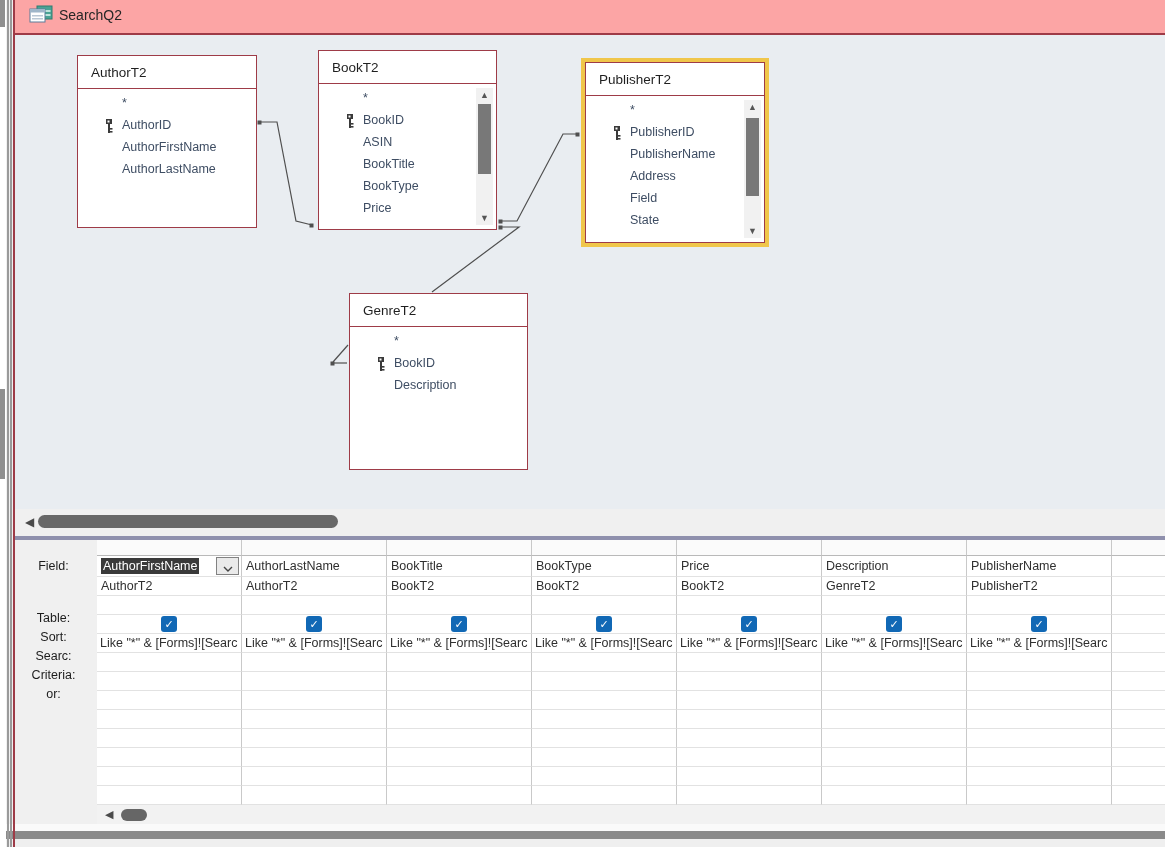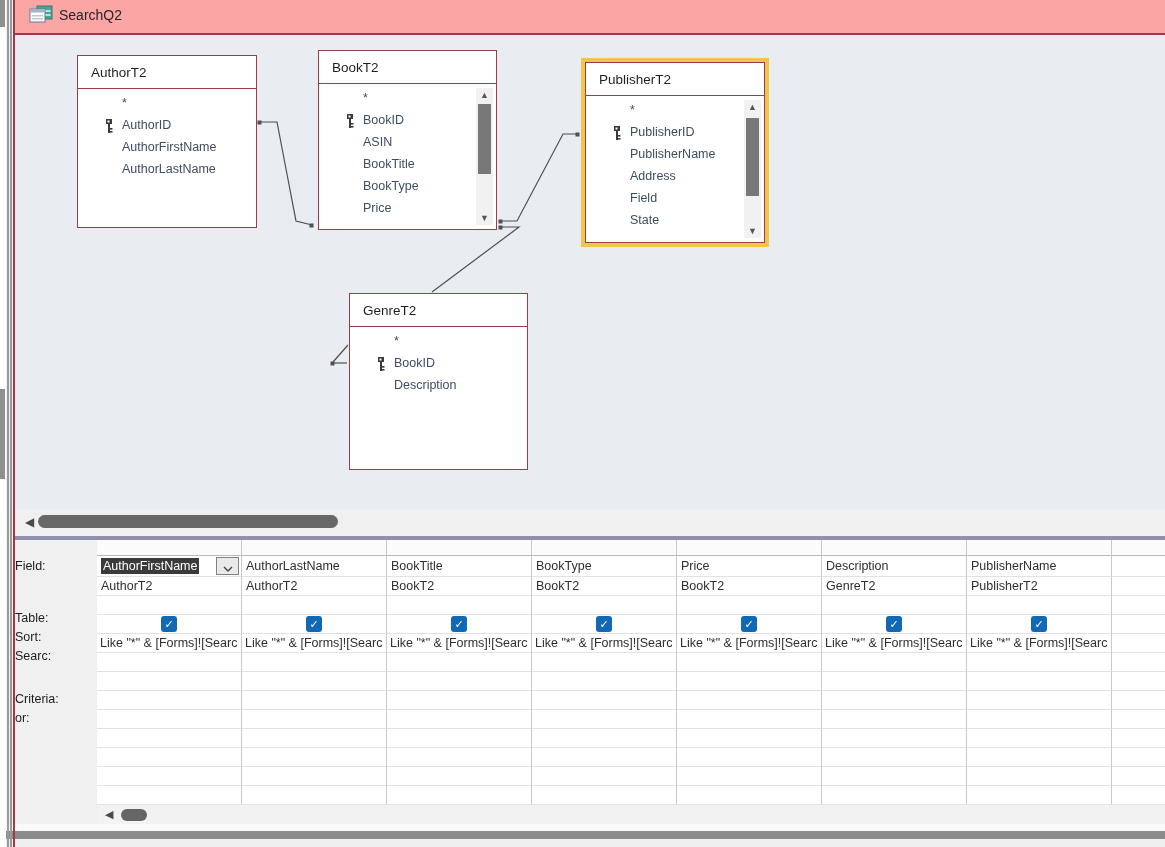--- a/index.html
+++ b/index.html
@@ -47,21 +47,21 @@
   .tbl-publisher .sthumb { top:18px; height:78px; }
 
   
   .dscroll { position:absolute; left:15px; top:509px; width:1150px; height:27px; background:#f0f0f0; z-index:3; }
   .dscroll .arr { position:absolute; left:10px; top:6px; font-size:12px; color:#4a4a4a; }
   .dscroll .dthumb { position:absolute; left:23px; top:6px; width:300px; height:13px; background:#686868; border-radius:7px; }
   .sash { position:absolute; left:15px; top:536px; width:1150px; height:4px; background:#8f90ad; z-index:3; }
 
   
   .glabels { position:absolute; left:15px; top:540px; width:82px; height:284px; background:#f0f0f0; z-index:3; }
-  .glabel { text-align:left; padding-right:5px; font-size:12.5px; color:#1c1c1c; }
+  .glabel { text-align:center; padding-right:5px; font-size:12.5px; color:#1c1c1c; }
   .gcols { position:absolute; left:97px; top:540px; width:1068px; height:265px; display:flex; overflow:hidden; background:#ffffff; z-index:3; }
   .gcol { width:145px; min-width:145px; display:flex; flex-direction:column; }
   .gcell { border-right:1px solid #c9c9c9; border-bottom:1px solid #e2e2e2; background:#fff; position:relative;
            font-size:12.5px; color:#2f2f2f; white-space:nowrap; overflow:hidden; }
   .gcell.ghead { height:16px; border-bottom:1px solid #b9b9b9; background:#fbfbfb; }
   .gcell.gfield { height:21px; line-height:20px; padding-left:4px; }
   .gcell.gtable { height:19px; line-height:18px; padding-left:4px; }
   .gcell.gsort, .gcell.gor, .gcell.gempty { height:19px; }
   .gcell.gshow { height:19px; }
   .gcell.gcrit { height:19px; line-height:18px; padding-left:3px; }
@@ -222,21 +222,21 @@
     <div class="dthumb"></div>
   </div>
   <div class="sash"></div>
 
   <div class="glabels">
       <div class="glabel" style="height: 16px;"></div>
       <div class="glabel" style="height: 21px; line-height: 20px;">Field:</div>
       <div class="glabel" style="height: 19px; line-height: 18px; margin-top: 32px;">Table:</div>
       <div class="glabel" style="height: 19px; line-height: 18px;">Sort:</div>
       <div class="glabel" style="height: 19px; line-height: 18px;">Searc:</div>
-      <div class="glabel" style="height: 19px; line-height: 18px; margin-top: 24px;">Criteria:</div>
+      <div class="glabel" style="height: 19px; line-height: 18px;">Criteria:</div>
       <div class="glabel" style="height: 19px; line-height: 18px;">or:</div>
     </div>
   <div class="gcols">
       <div class="gcol">
         <div class="gcell ghead"></div>
         <div class="gcell gfield"><span class="selfield">AuthorFirstName</span><div class="dropbtn"><svg width="10" height="6" viewBox="0 0 10 6">
               <polyline points="1,1 5,5 9,1" stroke="#444" fill="none" stroke-width="1.4"></polyline>
             </svg></div></div>
         <div class="gcell gtable">AuthorT2</div>
         <div class="gcell gsort"></div>

